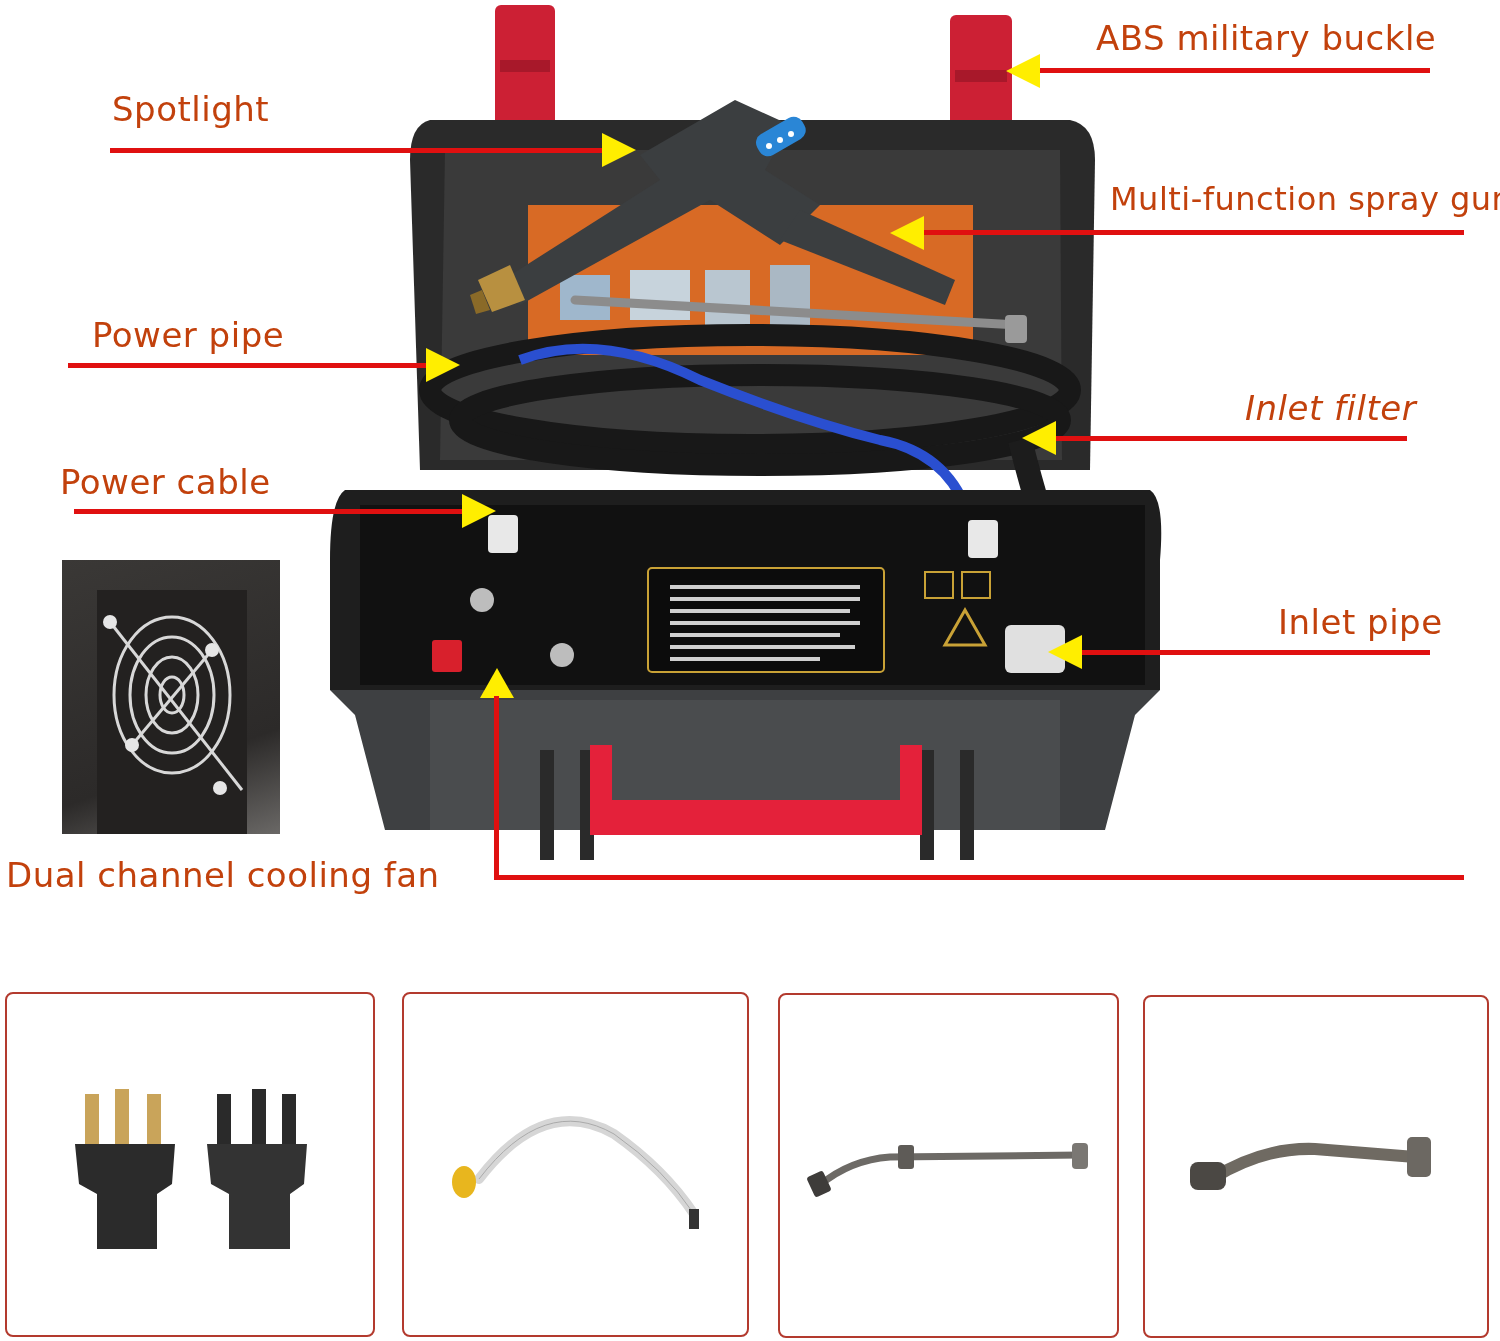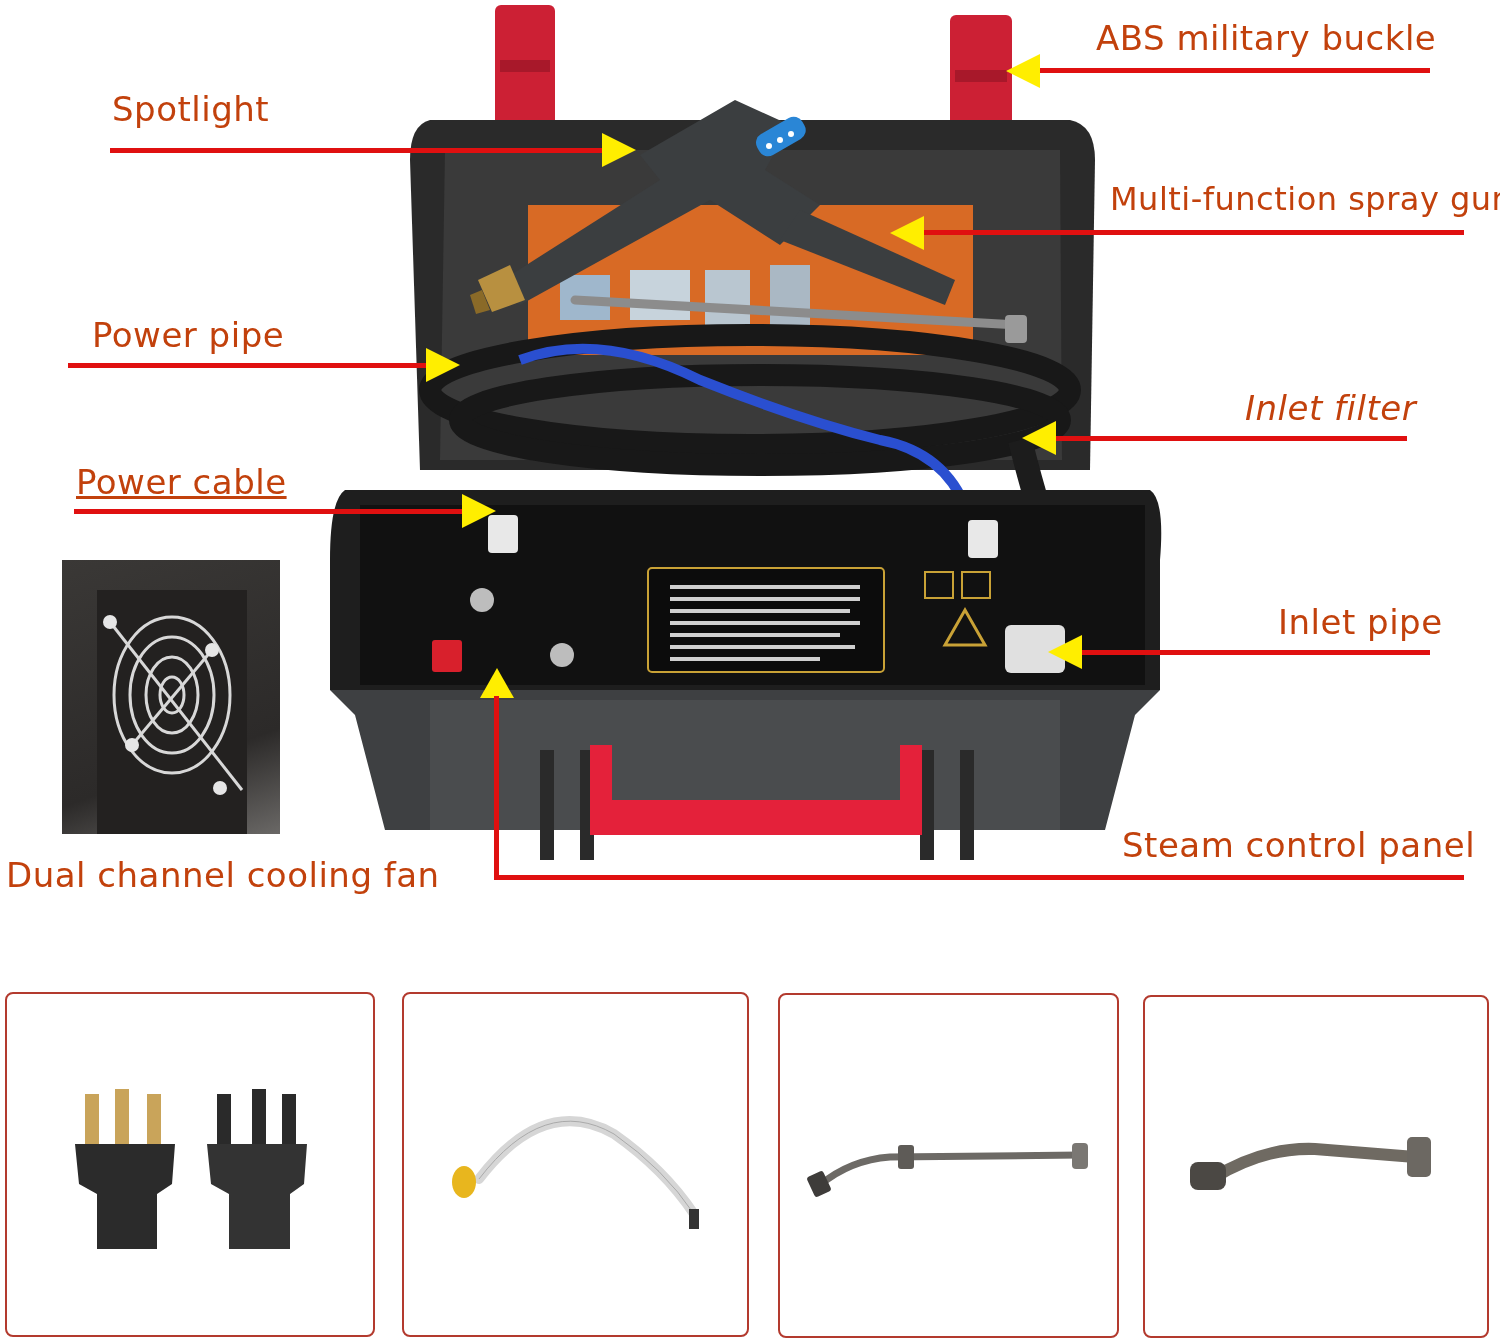--- a/index.html
+++ b/index.html
@@ -132,29 +132,28 @@
   <div class="arrow arrow-left" style="left:890px;top:216px;"></div>
 
   <span class="label" style="left:92px;top:315px;">Power pipe</span>
   <div class="leader" style="left:68px;top:363px;width:360px;"></div>
   <div class="arrow arrow-right" style="left:426px;top:348px;"></div>
 
   <span class="label" style="left:1245px;top:388px;font-style:italic;">Inlet filter</span>
   <div class="leader" style="left:1053px;top:436px;width:354px;"></div>
   <div class="arrow arrow-left" style="left:1022px;top:421px;"></div>
 
-  <span class="label" style="left:76px;top:462px;text-decoration:underline;">Power cable</span>
+  <span class="label" style="left:60px;top:462px;">Power cable</span>
   <div class="leader" style="left:74px;top:509px;width:390px;"></div>
   <div class="arrow arrow-right" style="left:462px;top:494px;"></div>
 
   <span class="label" style="left:1278px;top:602px;">Inlet pipe</span>
   <div class="leader" style="left:1080px;top:650px;width:350px;"></div>
   <div class="arrow arrow-left" style="left:1048px;top:635px;"></div>
 
-  <span class="label" style="left:1122px;top:825px;">Steam control panel</span>
   <div class="arrow arrow-up" style="left:480px;top:668px;"></div>
   <div class="vleader" style="left:494px;top:696px;height:184px;"></div>
   <div class="leader" style="left:494px;top:875px;width:970px;"></div>
 
   <span class="label" style="left:6px;top:855px;">Dual channel cooling fan</span>
 
   <div class="accessory-box" style="left:5px;top:992px;width:370px;height:345px;">
     <svg width="366" height="341" viewBox="0 0 366 341">
       <g>
         <rect x="78" y="100" width="14" height="70" fill="#c9a45a"></rect>

